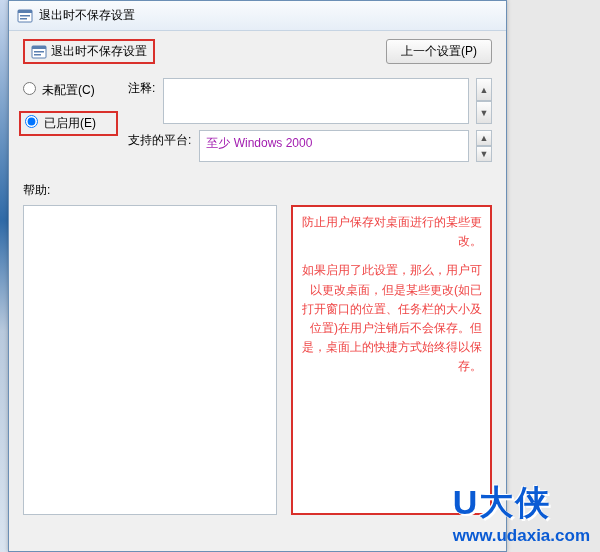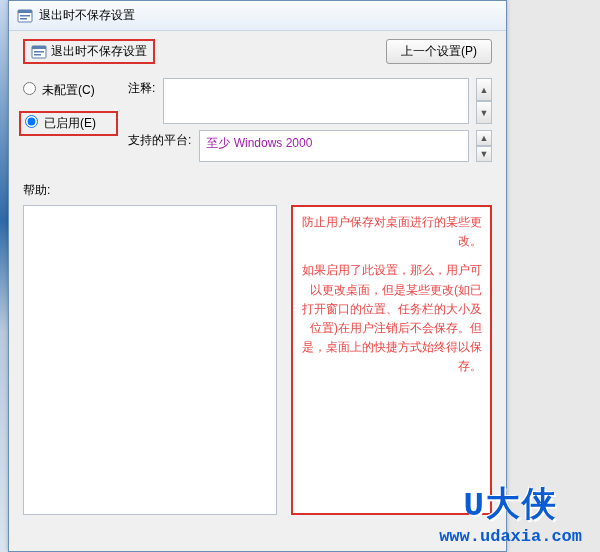--- a/index.html
+++ b/index.html
@@ -155,25 +155,25 @@
   .pane.left { width: 254px; }
   .pane.right {
     flex: 1;
     border: 2px solid #d9302b;
   }
   .help-text p { margin-bottom: 10px; line-height: 1.6; color:#ef4444;text-align:right; }
 
   
   .watermark {
     position: absolute;
-    right: 8px; bottom: 0;
+    right: 0; bottom: 0;
     pointer-events: none;
-    text-align: center;
+    text-align: left;
     padding: 6px 10px;
-    font-family: Liberation Mono, monospace;
+    font-family: Liberation Sans, sans-serif;
   }
   .watermark .logo {
     font-size: 34px;
     font-weight: 900;
     color: #0a5bd4;
     text-shadow: 2px 2px 0 #fff, -1px -1px 0 #fff;
     letter-spacing: 2px;
   }
   .watermark .url {
     font-size: 17px;

